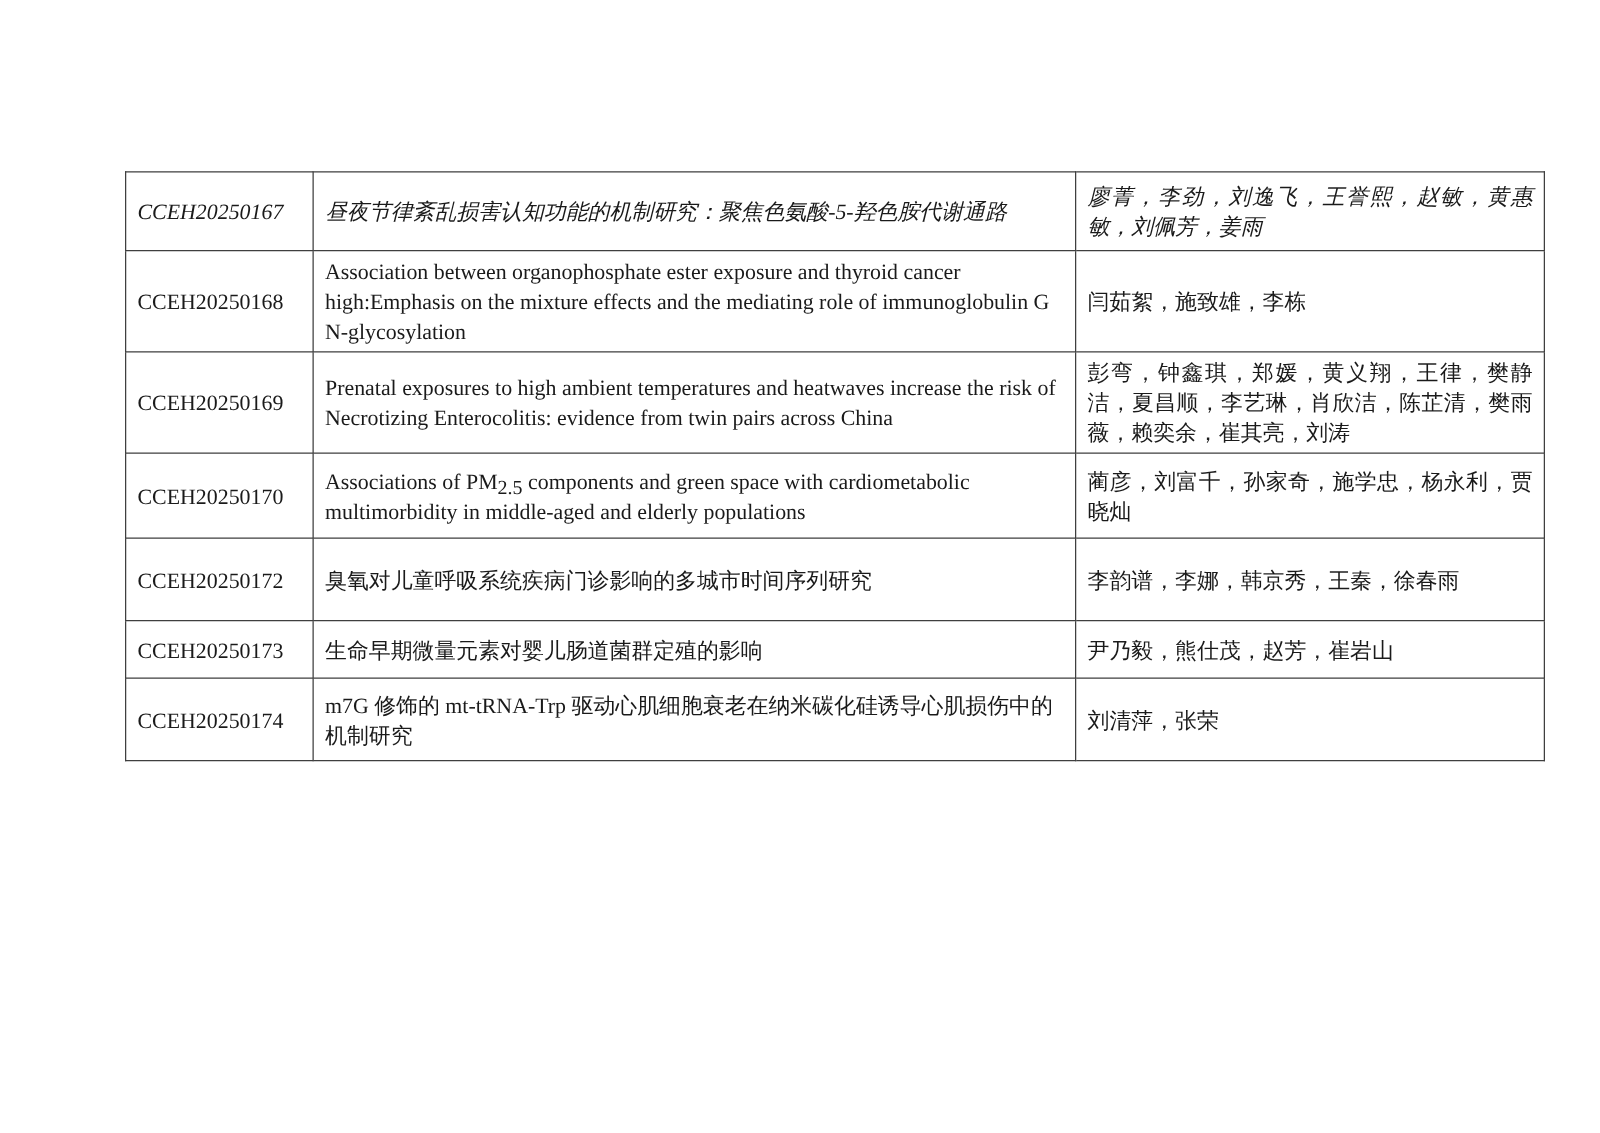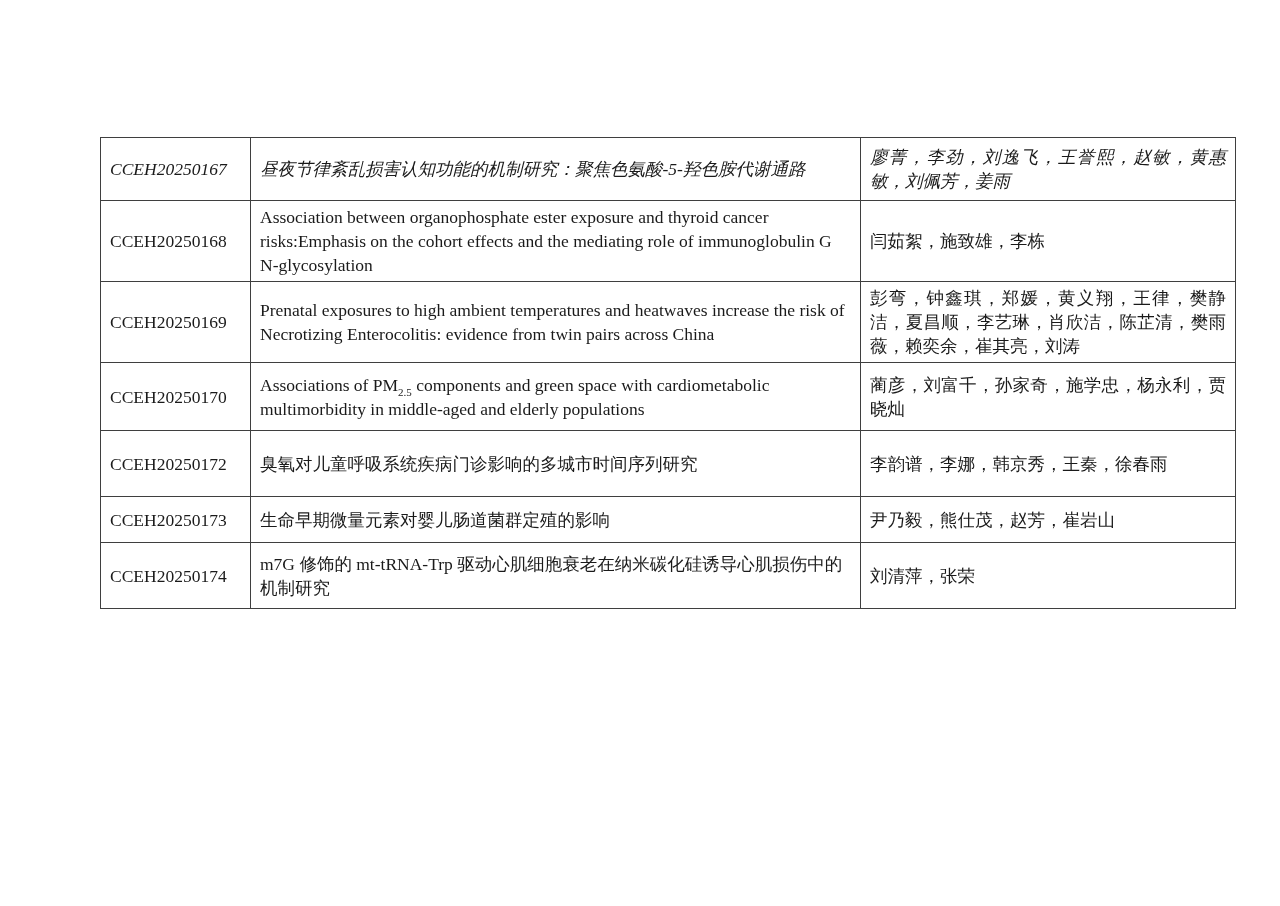--- a/index.html
+++ b/index.html
@@ -51,21 +51,21 @@
   tr.r1 { height: 68px; }
   tr.r2 { height: 63px; font-style: italic; }
   tr.r3 { height: 74px; }
   tr.r4 { height: 68px; }
   tr.r5 { height: 68px; font-family: Liberation Serif, serif; }
   tr.r6 { height: 66px; }
   tr.r7 { height: 66px; margin-left: 16px; }
   tr.r8 { height: 46px; padding-left: 36px; }
   tr.r9 { height: 66px; }
   sub.pm-sub {
-    font-size: 11px;
+    font-size: 16px;
     line-height: 0;
   }
 </style>
 </head>
 <body>
 
 <div class="page">
   <table class="doc-table">
     <colgroup>
       <col class="c-id">
@@ -73,21 +73,21 @@
         <col class="c-auth">
     </colgroup>
     <tbody>
       <tr class="r2">
         <td class="id-cell">CCEH20250167</td>
         <td class="title-cell">昼夜节律紊乱损害认知功能的机制研究：聚焦色氨酸-5-羟色胺代谢通路</td>
         <td class="authors-cell">廖菁，李劲，刘逸飞，王誉熙，赵敏，黄惠敏，刘佩芳，姜雨</td>
       </tr>
       <tr class="r3">
         <td class="id-cell">CCEH20250168</td>
-        <td class="title-cell">Association between organophosphate ester exposure and thyroid cancer risks:Emphasis on the cohort effects and the mediating role of immunoglobulin G N-glycosylation</td>
+        <td class="title-cell">Association between organophosphate ester exposure and thyroid cancer high:Emphasis on the mixture effects and the mediating role of immunoglobulin G N-glycosylation</td>
         <td class="authors-cell">闫茹絮，施致雄，李栋</td>
       </tr>
       <tr class="r4">
         <td class="id-cell">CCEH20250169</td>
         <td class="title-cell">Prenatal exposures to high ambient temperatures and heatwaves increase the risk of Necrotizing Enterocolitis: evidence from twin pairs across China</td>
         <td class="authors-cell">彭弯，钟鑫琪，郑媛，黄义翔，王律，樊静洁，夏昌顺，李艺琳，肖欣洁，陈芷清，樊雨薇，赖奕余，崔其亮，刘涛</td>
       </tr>
       <tr class="r5">
         <td class="id-cell">CCEH20250170</td>
         <td class="title-cell"><span>Associations of PM</span><sub class="pm-sub">2.5</sub><span> components and green space with cardiometabolic multimorbidity in middle-aged and elderly populations</span></td>

